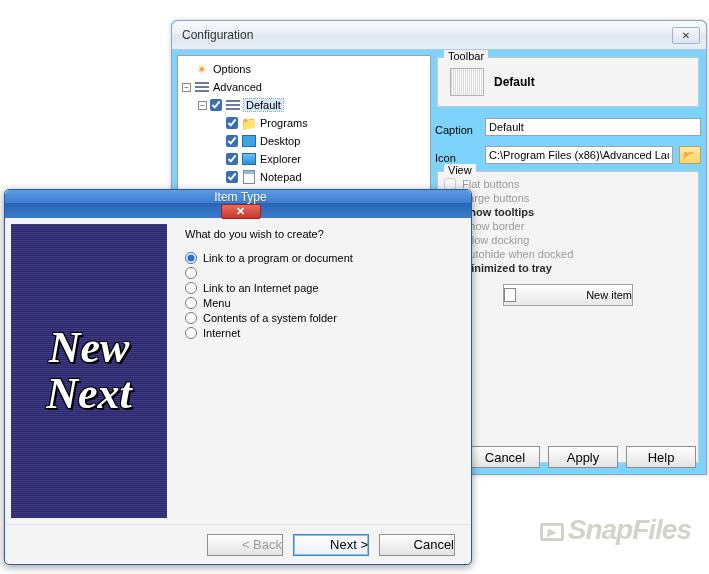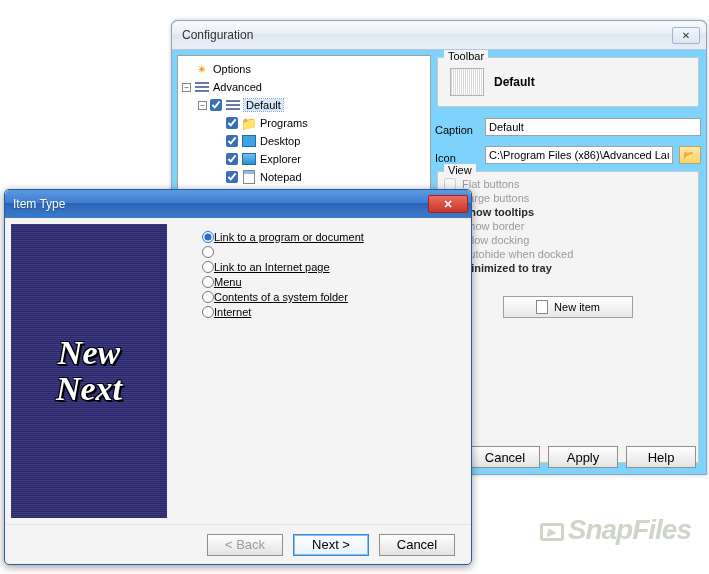--- a/index.html
+++ b/index.html
@@ -85,21 +85,21 @@
 .form-row input[type=text] { flex:1; height:18px; border:1px solid #a0a0a0; padding:0 3px; font-size:11px;}
 .browse-btn { width:22px;height:18px;border:1px solid #b8a45b;background:linear-gradient(to bottom,#fde9a7,#f7d46f);display:flex;align-items:center;justify-content:center;font-size:10px;}
 
 .view-list { display:flex; flex-direction:column; gap:2px; }
 .view-item { display:flex; align-items:center; gap:6px; color:#4a4a4a; }
 .view-item.disabled { color:#9a9a9a; }
 .view-item.bold { font-weight:bold; color:#2b2b2b; }
 .view-item input { width:12px;height:12px; }
 
 .newitem-btn {
-  width:130px; height:22px; margin:22px auto 0; display:flex;align-items:center;justify-content:center;gap:6px;
+  width:130px; height:22px; margin:10px auto 0; display:flex;align-items:center;justify-content:space-between;gap:6px;
   border:1px solid #a0a0a0; background:linear-gradient(to bottom,#fff,#e7e7e7);
 }
 
 .config-bottom-btns { position:absolute; bottom:6px; right:10px; display:flex; gap:8px;}
 .win-btn {
   min-width:70px; height:22px; border:1px solid #8f8f8f;
   background:linear-gradient(to bottom,#fff,#e3e3e3);
   display:flex;align-items:center;justify-content:center; font-size:13px;
 }
 
@@ -118,55 +118,55 @@
   left:4px; top:189px;
   width:468px; height:376px;
   border:1px solid #2a5aa3;
   border-radius:5px;
   box-shadow:0 2px 8px rgba(0,0,0,0.4);
   background:#f4f4f4;
 }
 .wizard-titlebar {
   height:28px; border-radius:5px 5px 0 0;
   background:linear-gradient(to bottom,#5c9ae0 0%,#3f7ed1 45%,#2a63b6 46%,#3c7ccd 100%);
-  display:flex;align-items:center; padding:0 3px 0 8px; color:#fff;
+  display:flex;align-items:center; padding:0 3px 0 8px; color:#fff;flex-direction:column;
 }
 .wizard-titlebar-title { flex:1; font-size:12px; text-shadow:0 1px 1px rgba(0,0,0,0.3);}
 .wizard-close {
   width:40px;height:18px;border:1px solid #a02020;border-radius:2px;
   background:linear-gradient(to bottom,#eb6b5f,#c9362a);
   color:#fff; display:flex;align-items:center;justify-content:center;font-size:11px;font-weight:bold;
 }
 .wizard-body { display:flex; height:calc(100% - 28px - 40px); }
 .wizard-sidebar {
   width:156px; margin:6px;
   background:
     repeating-linear-gradient(to bottom, #3e3a8c 0 1px, #2b275f 1px 2px);
   display:flex;align-items:center;justify-content:center;
 }
 .wizard-sidebar-text {
   font-family:"Times New Roman",serif;
-  font-size:34px;
+  font-size:44px;
   font-style:italic;
   font-weight:bold;
   color:#fff;
   text-align:center;
   line-height:1.05;
   text-shadow:2px 2px 0 #000, -1px -1px 0 #000, 1px -1px 0 #000, -1px 1px 0 #000;
 }
 .wizard-form { flex:1; padding:10px 12px; }
 .wizard-question { margin-bottom:12px; }
-.radio-row { display:flex; align-items:center; gap:0; margin:3px 17px;text-decoration:underline; }
+.radio-row { display:flex; align-items:center; gap:6px; margin:3px 0; }
 .radio-row input { width:12px;height:12px; accent-color:#2a6fc9;}
 
 .wizard-footer {
   height:40px; display:flex; align-items:center; justify-content:flex-end; gap:10px; padding:0 16px;
   border-top:1px solid #e2e2e2;
 }
-.wizard-footer .win-btn { min-width:76px; }
+.wizard-footer .win-btn { min-width:76px;justify-content:flex-end; }
 .win-btn.disabled { color:#9c9c9c; }
 .win-btn.primary {
   border:1px solid #3a86d6;
   box-shadow:0 0 0 1px #89bff2 inset;
   background:linear-gradient(to bottom,#fff,#e8f1fc);
 }
 
 
 .watermark{
   position:absolute; right:18px; bottom:28px;
@@ -337,20 +337,21 @@
       </div>
   </div>
   <div class="wizard-body">
     <div class="wizard-sidebar">
       <div class="wizard-sidebar-text">
         <span>New</span><br>
         <span>Next</span>
       </div>
     </div>
     <div class="wizard-form">
+      <div class="wizard-question">What do you wish to create?</div>
       <div class="radio-row">
           <input type="radio" name="it" checked="" style="">
           <span>Link to a program or document</span>
         </div>
       <div class="radio-row">
           <input type="radio" name="it" style="">
         </div>
       <div class="radio-row">
           <input type="radio" name="it" style="">
           <span>Link to an Internet page</span>

